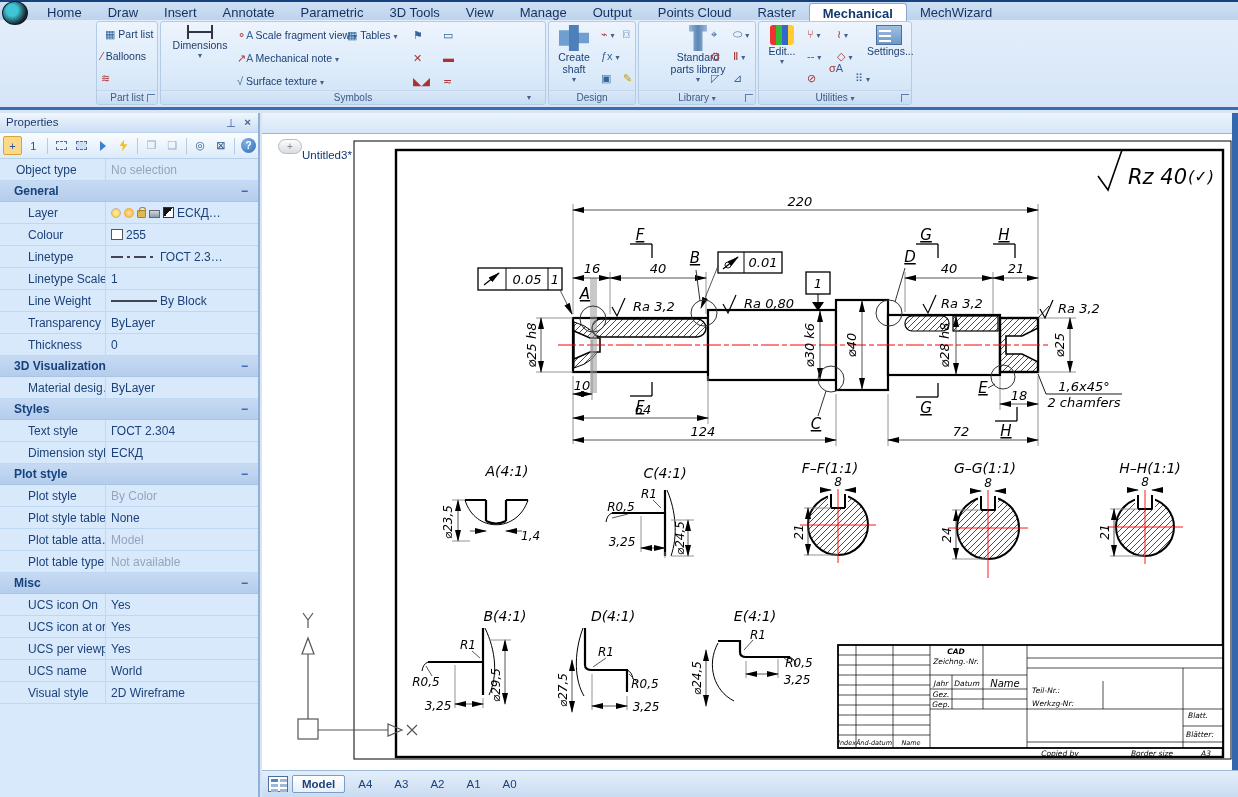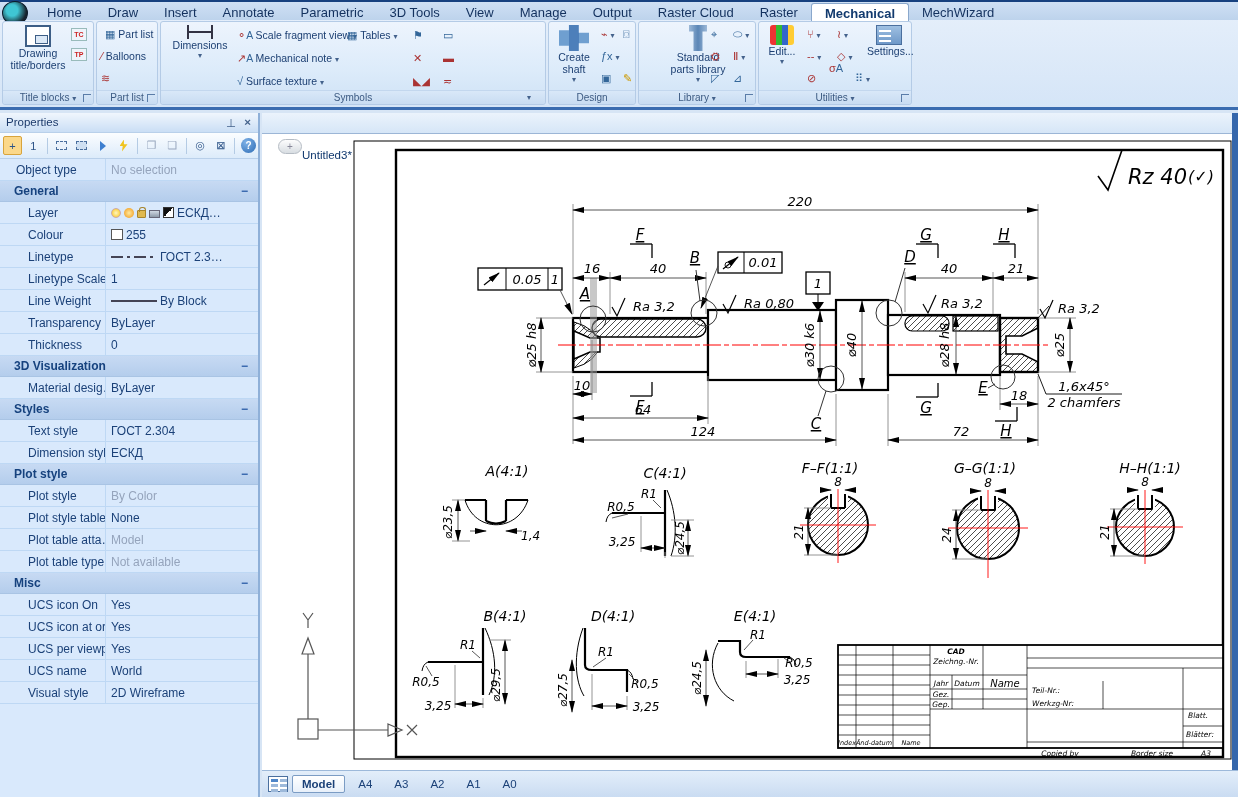--- a/index.html
+++ b/index.html
@@ -128,40 +128,28 @@
     <div class="rtabs">
       <div class="rtab">Home</div>
       <div class="rtab">Draw</div>
       <div class="rtab">Insert</div>
       <div class="rtab">Annotate</div>
       <div class="rtab">Parametric</div>
       <div class="rtab">3D Tools</div>
       <div class="rtab">View</div>
       <div class="rtab">Manage</div>
       <div class="rtab">Output</div>
-      <div class="rtab">Raster Cloud</div>
+      <div class="rtab">Points Cloud</div>
       <div class="rtab">Raster</div>
       <div class="rtab active">Mechanical</div>
       <div class="rtab">MechWizard</div>
     </div>
   </div>
   <div class="rbody">
 
-    <div class="rgroup" style="left:2px;width:92px;">
-      <div class="bigbtn" style="left:4px;width:62px;">
-        <div class="icx sheet-ic"></div>
-        <div>Drawing title/borders</div>
-      </div>
-      <div style="position:absolute;left:68px;top:6px;" class="tcic">TC</div>
-      <div style="position:absolute;left:68px;top:26px;" class="tcic">TP</div>
-      <div class="rglabel">
-        <span>Title blocks</span> <span class="glarrow">▾</span>
-        <span class="launch"></span>
-      </div>
-    </div>
 
     <div class="rgroup" style="left:96px;width:62px;">
       <div class="smitem" style="left:8px;top:6px;"><span class="mini blue">▦</span> <span>Part list</span></div>
       <div class="smitem" style="left:4px;top:28px;"><span class="mini">⁄</span> <span>Balloons</span></div>
       <div class="smitem" style="left:4px;top:50px;"><span class="mini">≋</span></div>
       <div class="rglabel">
         <span>Part list</span>
         <span class="launch"></span>
       </div>
     </div>

